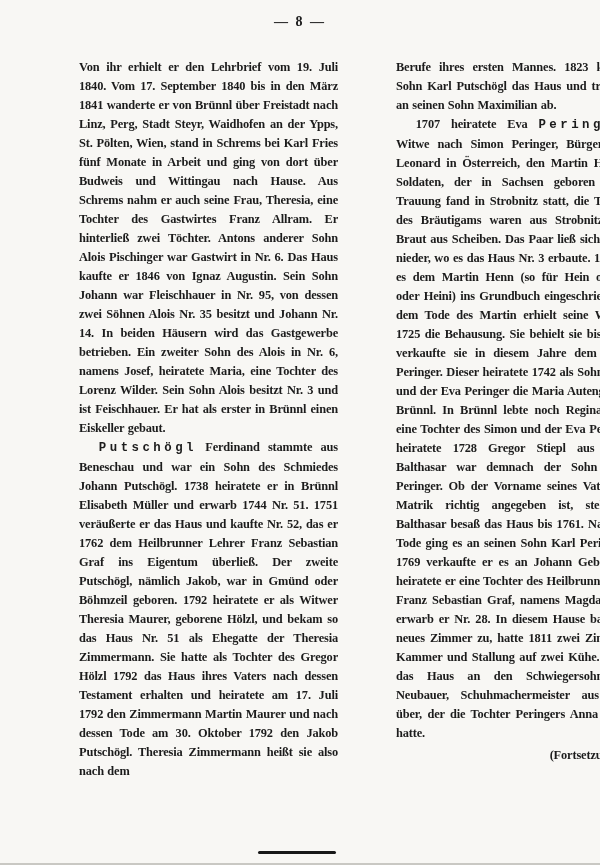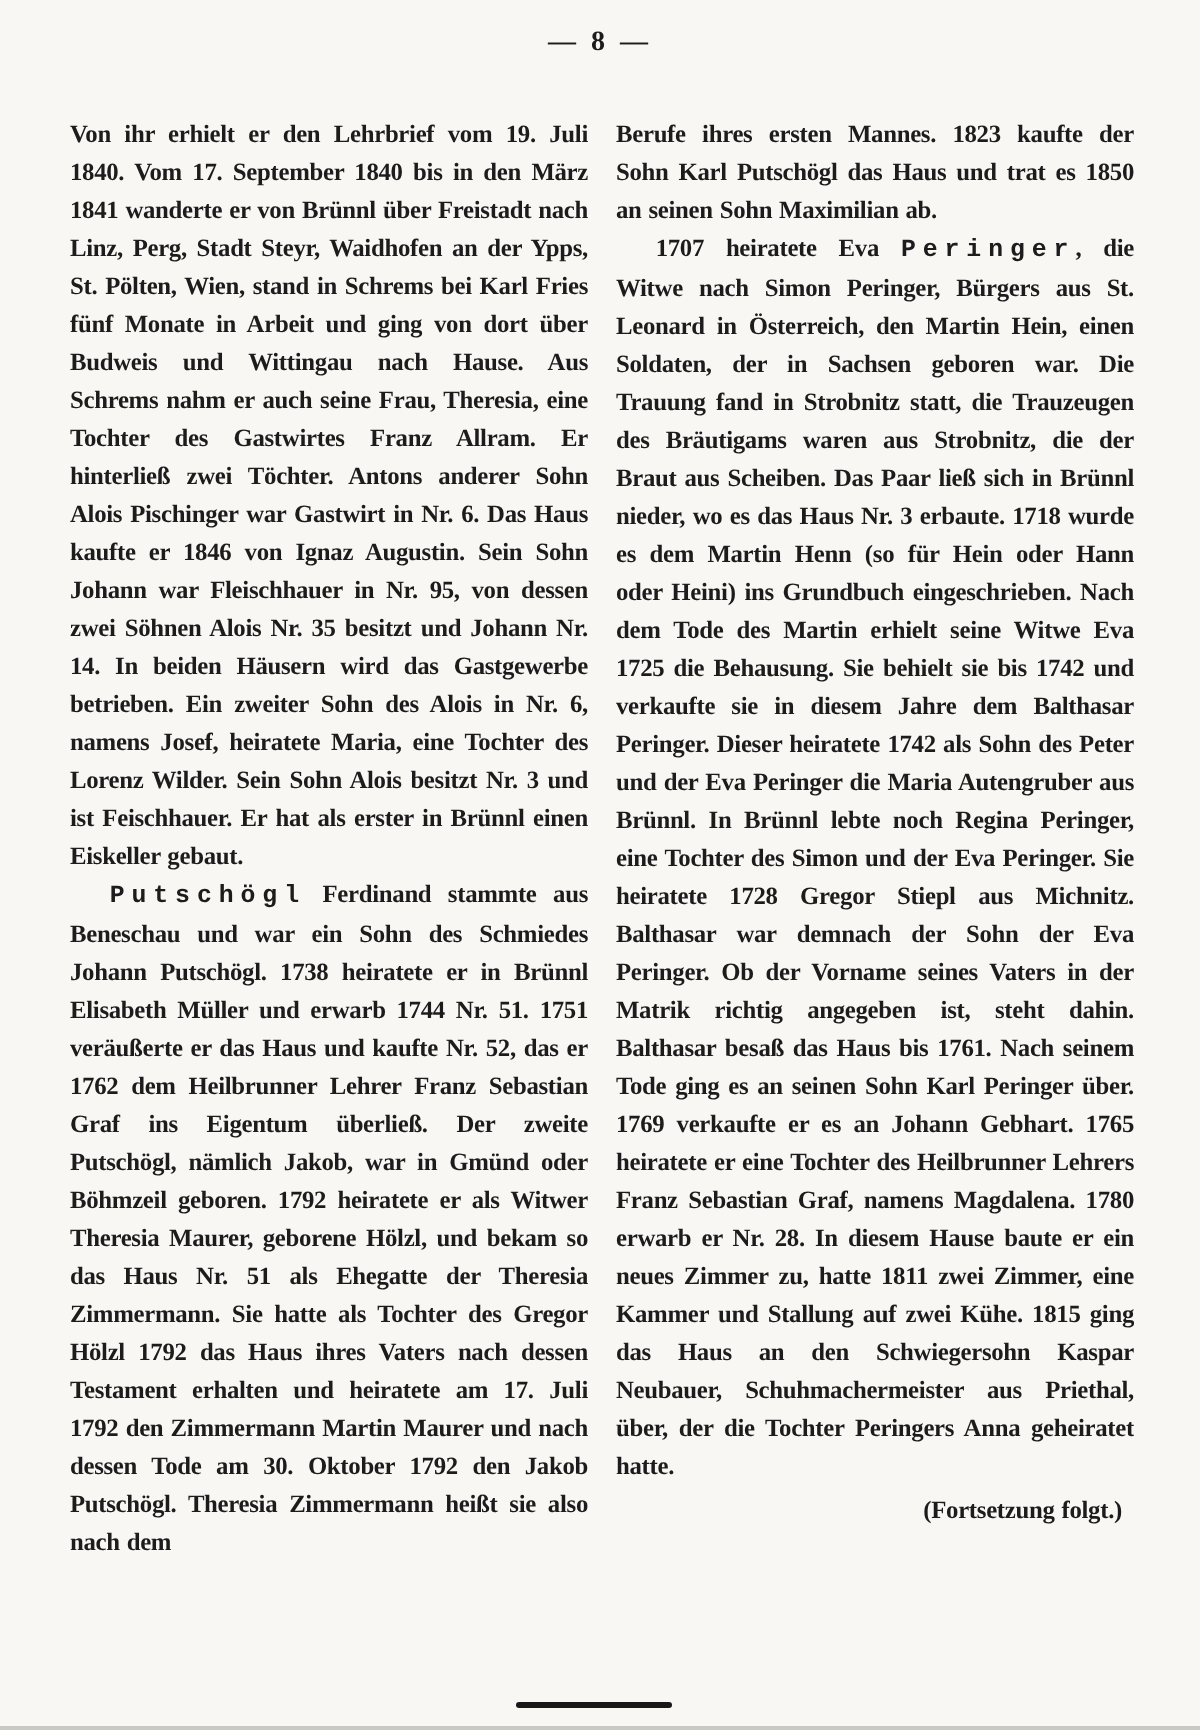--- a/index.html
+++ b/index.html
@@ -37,20 +37,21 @@
     width: 259px;
     flex: 0 0 259px;
     text-align: justify;
     font-size: 12.4px;
     font-weight: bold;
     line-height: 19px;
     letter-spacing: -0.15px;
     word-spacing: 0.5px;
     overflow: hidden;
     max-height: 792px;
+    margin-left: 44px;
   }
   .para {
     margin: 0;
     padding: 0;
   }
   .para.indent {
     text-indent: 1.6em;
   }
   .para.right {
     text-align: right;

